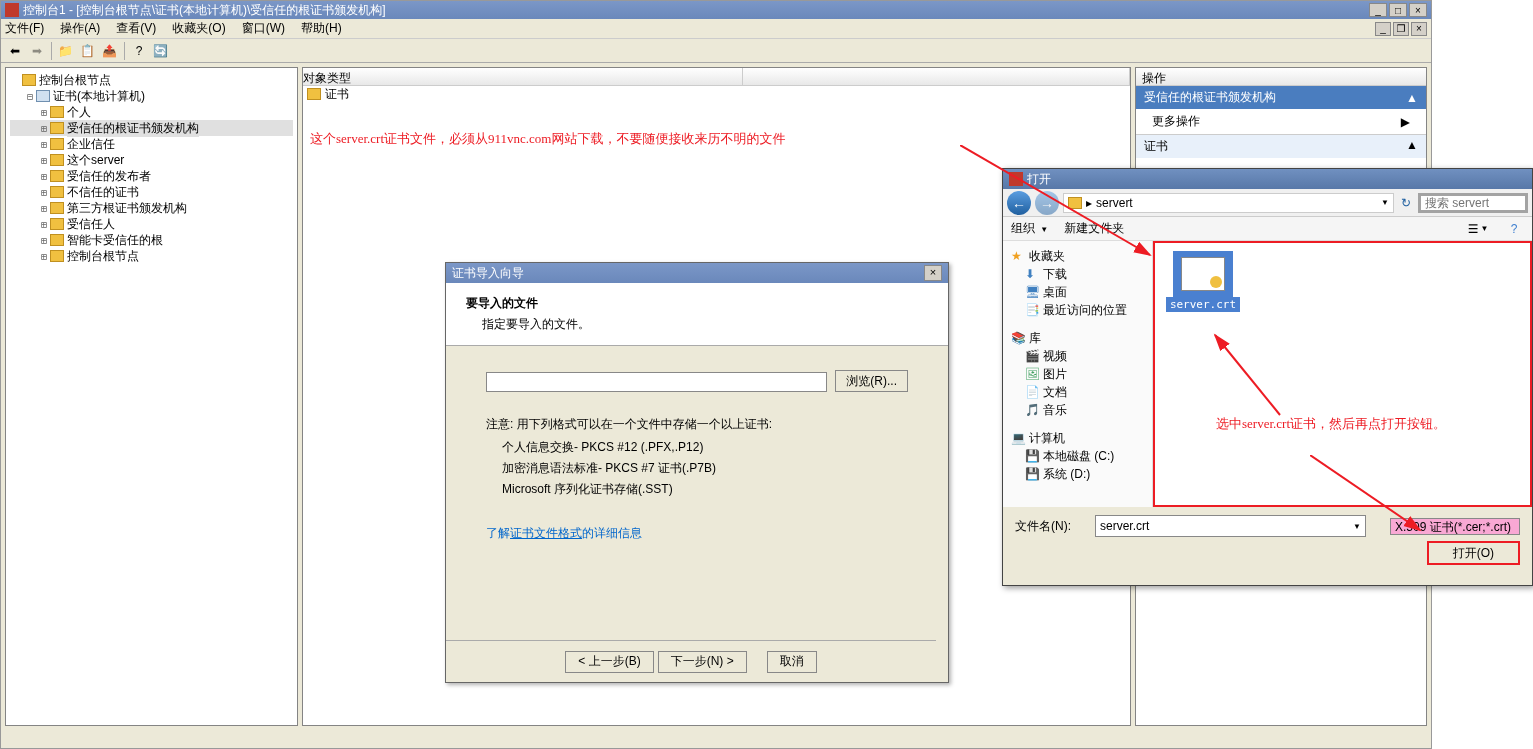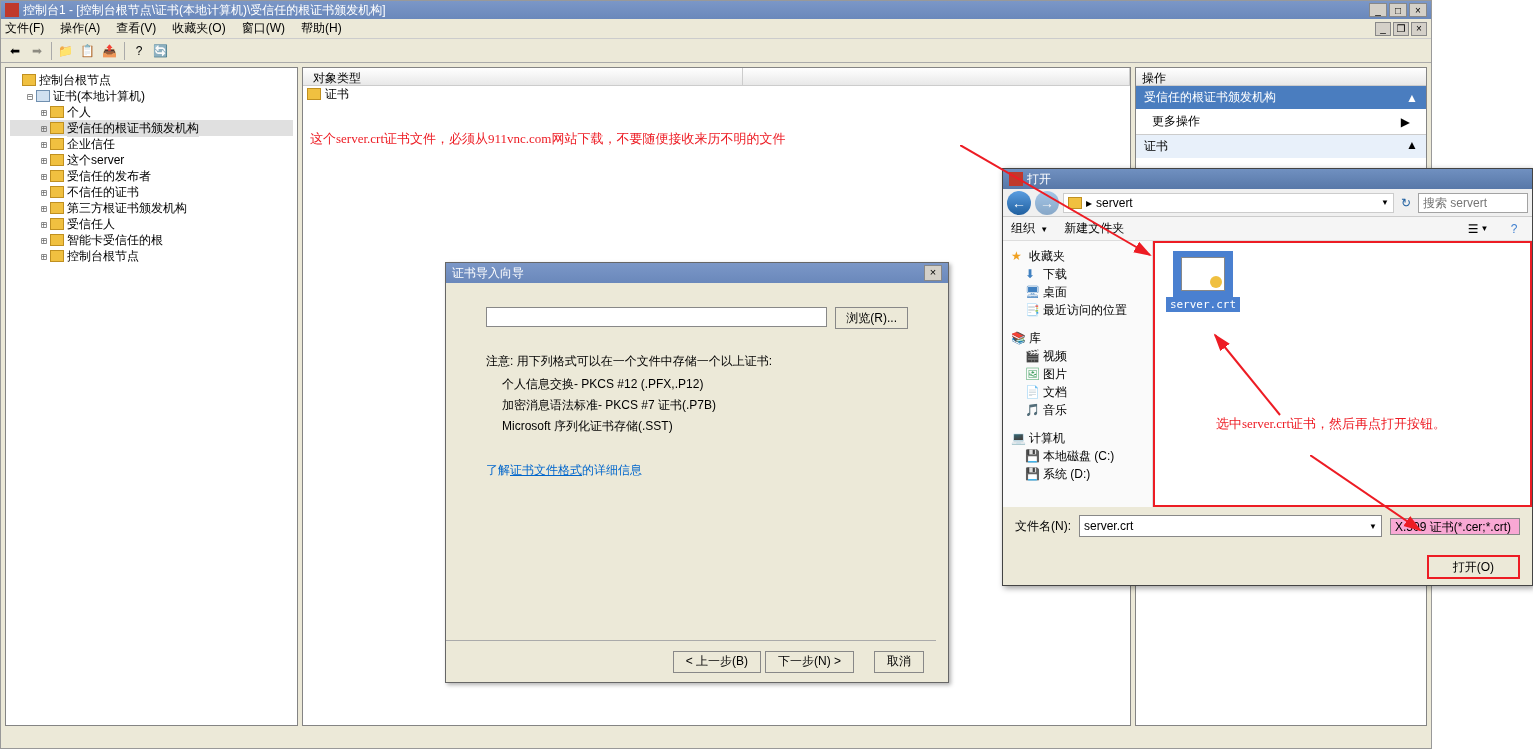--- a/index.html
+++ b/index.html
@@ -25,81 +25,81 @@
 .tree-item .exp { width: 12px; text-align: center; font-family: monospace; font-size: 10px; color: #666; }
 .tree-item .fic { width: 14px; height: 12px; margin-right: 3px; }
 .folder-icon { background: #f0c040; border: 1px solid #c09020; }
 .cert-icon { background: #d0e0f0; border: 1px solid #7090b0; }
 .tree-item.selected { background: #e0e0e0; }
 .tree-item.selected span:last-child { background: #e0e0e0; }
 .ind1 { padding-left: 14px; } .ind2 { padding-left: 28px; }
 
 .center-pane { flex: 1; background: #fff; border: 1px solid #848484; display: flex; flex-direction: column; }
 .col-header { height: 18px; background: linear-gradient(#fff, #e8e8e8); border-bottom: 1px solid #ccc; display: flex; }
-.col-header div { padding: 2px 10px; border-right: 1px solid #ccc; }
+.col-header div { padding: 2px 0; border-right: 1px solid #ccc; }
 .list-row { display: flex; align-items: center; height: 16px; padding: 2px 4px; }
 .list-row .fic { width: 14px; height: 12px; margin-right: 4px; }
 
 .actions-pane { width: 292px; background: #fff; border: 1px solid #848484; display: flex; flex-direction: column; }
 .ap-title { background: linear-gradient(#fff, #e8e8e8); height: 18px; padding: 2px 6px; border-bottom: 1px solid #ccc; }
 .ap-section-hdr { background: #4a7dbf; color: #fff; padding: 3px 8px; display: flex; align-items: center; justify-content: space-between; }
 .ap-item { padding: 4px 16px; display: flex; align-items: center; justify-content: space-between; cursor: pointer; }
 .ap-section-hdr2 { background: #e8f0fa; padding: 3px 8px; border-top: 1px solid #ccc; display: flex; justify-content: space-between; }
 
 .status-bar { position: absolute; bottom: 0; left: 0; right: 0; height: 18px; background: #ece9d8; border-top: 1px solid #ccc; padding: 2px 6px; }
 
 
 .wizard { position: absolute; left: 445px; top: 262px; width: 504px; height: 421px; background: #ece9d8; border: 1px solid #666; box-shadow: 2px 2px 4px rgba(0,0,0,0.3); }
 .wiz-title { height: 20px; background: linear-gradient(#7b97c7, #6a88bb); color: #fff; display: flex; align-items: center; padding: 0 6px; }
 .wiz-title .close { margin-left: auto; width: 18px; height: 16px; background: #d4d0c8; border: 1px solid #888; color: #000; text-align: center; cursor: pointer; font-size: 11px; }
 .wiz-header { background: #fff; padding: 12px 20px 12px 20px; border-bottom: 1px solid #aaa; }
 .wiz-header h3 { font-weight: bold; font-size: 12px; }
 .wiz-header p { margin-left: 16px; margin-top: 4px; }
 .wiz-content { padding: 24px 40px; }
 .wiz-content label { display: block; margin-bottom: 4px; }
-.filename-row { display: flex; gap: 8px; align-items: flex-start; }
+.filename-row { display: flex; gap: 8px; align-items: flex-end; }
 .filename-row input { flex: 1; height: 20px; border: 1px solid #888; background: #fff; padding: 0 2px; }
 .filename-row button { height: 22px; padding: 0 10px; background: #ece9d8; border: 1px solid #888; cursor: pointer; }
 .note { margin-top: 24px; }
 .note ul { list-style: none; margin-left: 16px; margin-top: 6px; }
 .note li { margin: 4px 0; }
 .wiz-link { margin-top: 27px; color: #0066cc; }
 .wiz-link a { color: #0066cc; }
-.wiz-footer { position: absolute; bottom: 0; left: 0; right: 12px; height: 42px; border-top: 1px solid #aaa; display: flex; align-items: center; justify-content: flex-end; padding: 8px 12px; gap: 4px; }
+.wiz-footer { position: absolute; bottom: 0; left: 0; right: 12px; height: 42px; border-top: 1px solid #aaa; display: flex; align-items: center; justify-content: center; padding: 8px 12px; gap: 4px; }
 .wiz-footer button { height: 22px; padding: 0 12px; background: #ece9d8; border: 1px solid #888; cursor: pointer; }
 
 
 .open-dlg { position: absolute; left: 1002px; top: 168px; width: 531px; height: 418px; background: #ece9d8; border: 1px solid #444; box-shadow: 2px 2px 6px rgba(0,0,0,0.4); }
 .od-title { height: 20px; background: linear-gradient(#7090c0, #5878a8); color: #fff; display: flex; align-items: center; padding: 0 6px; }
 .od-title .icon { width: 14px; height: 14px; background: #c0392b; margin-right: 4px; }
 .od-nav { height: 28px; background: #f0f0f0; display: flex; align-items: center; padding: 0 4px; border-bottom: 1px solid #ccc; gap: 4px; }
 .nav-btn { width: 24px; height: 24px; border-radius: 12px; background: linear-gradient(#5a9de0, #2060a0); color: #fff; display: flex; align-items: center; justify-content: center; cursor: pointer; font-size: 14px; }
 .breadcrumb { flex: 1; background: #fff; border: 1px solid #ccc; height: 20px; display: flex; align-items: center; padding: 0 4px; gap: 4px; }
 .breadcrumb .fic { width: 14px; height: 12px; }
-.search-box { width: 110px; background: #fff; border: 1px solid #a3a3a3; height: 20px; padding: 0 4px; color: #000000; }
+.search-box { width: 110px; background: #fff; border: 3px solid #a3a3a3; height: 20px; padding: 0 4px; color: #000000; }
 .od-toolbar { height: 24px; background: #f5f5f5; display: flex; align-items: center; padding: 0 8px; gap: 16px; border-bottom: 1px solid #ddd; }
 .od-toolbar span { cursor: pointer; }
 .od-body { display: flex; height: 266px; }
 .od-sidebar { width: 150px; background: #fafafa; border-right: 1px solid #ddd; padding: 6px 0; overflow: hidden; }
 .sb-item { display: flex; align-items: center; height: 18px; padding: 1px 8px; cursor: pointer; gap: 4px; }
 .sb-item.lvl1 { padding-left: 22px; }
 .sb-item .ic { width: 14px; height: 14px; }
 .star-ic { color: #f0a020; } .dl-ic { color: #4080c0; } .desk-ic { color: #4080c0; } .rec-ic { color: #8060a0; }
 .lib-ic { color: #d0a040; } .vid-ic { color: #4060a0; } .pic-ic { color: #40a060; } .doc-ic { color: #d08040; } .mus-ic { color: #40a0c0; }
 .comp-ic { color: #6080a0; } .drv-ic { color: #808080; }
 .od-files { flex: 1; background: #fff; padding: 8px; border: 2px solid #ed1c24; position: relative; }
 .file-item { width: 80px; display: flex; flex-direction: column; align-items: center; cursor: pointer; }
 .file-item.selected .thumb { background: #4a80d0; }
 .file-item.selected .label { background: #4a80d0; color: #fff; }
 .thumb { width: 60px; height: 46px; background: #4a80d0; display: flex; align-items: center; justify-content: center; }
 .thumb-inner { width: 44px; height: 34px; background: #fff; border: 1px solid #888; position: relative; }
 .thumb-inner::after { content: ''; position: absolute; right: 2px; bottom: 2px; width: 12px; height: 12px; background: #f0c040; border-radius: 6px; }
 .file-item .label { background: #4a80d0; color: #fff; padding: 1px 4px; font-family: monospace; font-size: 11px; }
 .od-footer { padding: 8px 12px; }
-.od-fn-row { display: flex; align-items: center; gap: 8px; margin-bottom: 18px; }
+.od-fn-row { display: flex; align-items: center; gap: 24px; margin-bottom: 4px; }
 .od-fn-row label { white-space: nowrap; }
 .od-fn-row .fn-input { flex: 1; height: 20px; border: 1px solid #888; background: #fff; padding: 0 4px; }
 .od-fn-row .ft-select { width: 130px; height: 17px; border: 1px solid #888; background: #f9a8d4; padding: 0 4px; overflow: hidden; white-space: nowrap; }
 .od-btn-row { display: flex; justify-content: flex-end; gap: 8px; }
 .open-btn { height: 24px; padding: 0 24px; background: #ece9d8; border: 2px solid #ed1c24; cursor: pointer; }
 
 
 .annot { position: absolute; color: #ed1c24; font-size: 13px; font-family: SimSun; pointer-events: none; }
 .arrow { position: absolute; pointer-events: none; }
 
@@ -235,20 +235,24 @@
           <span>▲</span>
       </div>
     </div>
   </div>
 </div>
 
 <div class="wizard">
   <div class="wiz-title">
     <span>证书导入向导</span>
     <div class="close">×</div>
+  </div>
+  <div class="wiz-header">
+    <h3>要导入的文件</h3>
+    <p>指定要导入的文件。</p>
   </div>
   <div class="wiz-content">
     <div class="filename-row">
       <input type="text" value="" style="">
       <button>浏览(R)...</button>
     </div>
     <div class="note">
       <div>注意: 用下列格式可以在一个文件中存储一个以上证书:</div>
       <ul>
         <li>个人信息交换- PKCS #12 (.PFX,.P12)</li>

